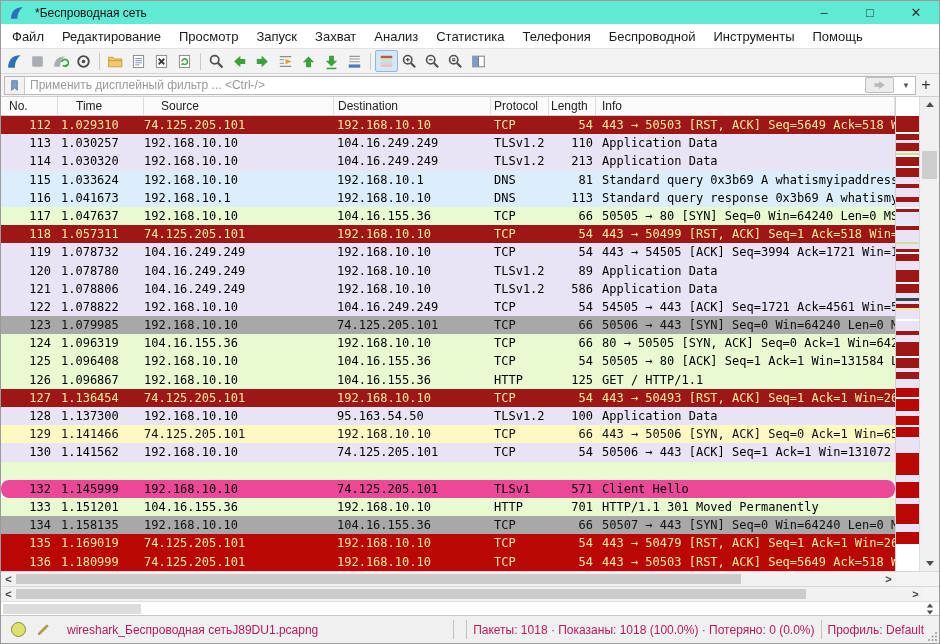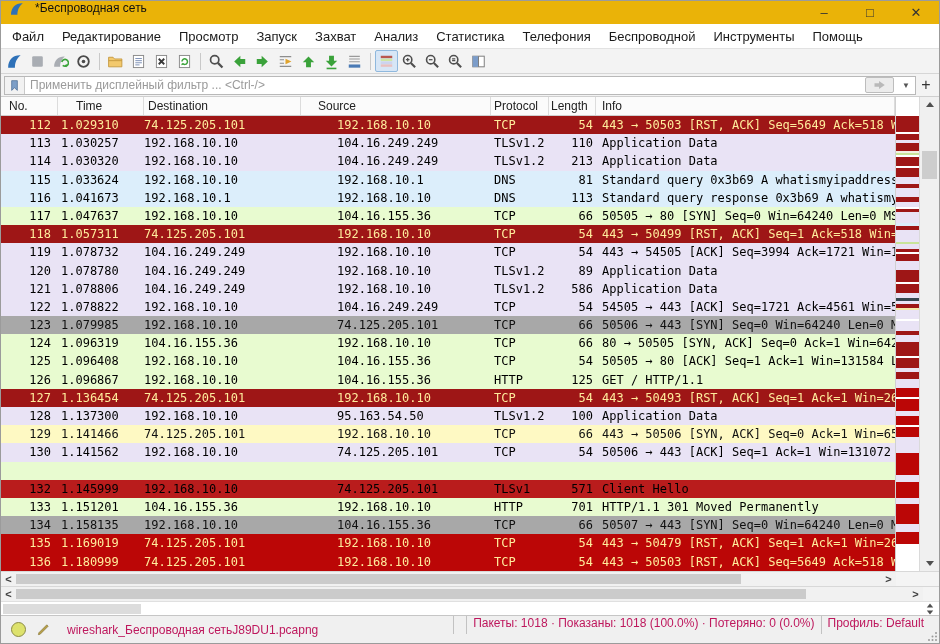--- a/index.html
+++ b/index.html
@@ -1,18 +1,18 @@
 <!DOCTYPE html>
 <html><head>
 <meta charset="utf-8">
 <style>
   html,body{margin:0;padding:0;background:#fff;font-family:"Liberation Sans",sans-serif;}
   .win{width:940px;height:644px;border:1px solid #9b9b9b;box-sizing:border-box;display:flex;flex-direction:column;background:#fff;overflow:hidden;}
   
-  .titlebar{height:23px;flex:0 0 auto;display:flex;align-items:flex-start;background:#eab308;}
+  .titlebar{height:23px;flex:0 0 auto;display:flex;align-items:center;background:#5eead4;}
   .title-icon{width:16px;height:16px;margin-left:8px;flex:0 0 auto;}
   .title-text{margin-left:10px;font-size:12px;color:#111;}
   .winbtns{margin-left:auto;display:flex;height:100%;}
   .winbtn{width:46px;display:flex;align-items:center;justify-content:center;font-size:13px;color:#333;}
   
   .menubar{height:24px;flex:0 0 auto;display:flex;align-items:center;background:#fff;font-size:13px;color:#1a1a1a;padding-left:2px;}
   .menuitem{padding:0 9px;}
   
   .toolbar{height:26px;flex:0 0 auto;background:#f3f3f3;border-top:1px solid #e2e2e2;border-bottom:1px solid #d6d6d6;box-sizing:border-box;display:flex;align-items:center;padding-left:2px;}
   .tbtn{width:23px;height:22px;display:flex;align-items:center;justify-content:center;box-sizing:border-box;}
@@ -74,21 +74,21 @@
   
   .thinstrip{height:14px;flex:0 0 auto;background:#fff;border-top:1px solid #e0e0e0;box-sizing:border-box;display:flex;align-items:center;}
   .thinbox{width:138px;height:10px;background:#dcdcdc;margin-left:2px;}
   .thincarets{margin-left:auto;width:18px;display:flex;flex-direction:column;align-items:center;gap:2px;}
   .thincarets .tri-up,.thincarets .tri-down{transform:scale(.8);}
   
   .statusbar{flex:1;background:#f0f0f0;border-top:1px solid #c6c6c6;box-sizing:border-box;display:flex;align-items:center;font-size:12px;color:#be185d;}
   .expert{width:13px;height:13px;border-radius:50%;background:#dde26d;border:1px solid #8b8b45;margin-left:10px;flex:0 0 auto;}
   .pencil{margin-left:10px;width:15px;height:15px;flex:0 0 auto;}
   .fname{margin-left:16px;}
-  .sb-right{margin-left:auto;display:flex;align-items:flex-start;height:100%;}
+  .sb-right{margin-left:auto;display:flex;align-items:center;height:100%;}
   .sbsep{width:1px;height:68%;background:#c2c2c2;margin:0 6px;}
   .grip{width:13px;height:100%;position:relative;margin-left:2px;}
   .grip svg{position:absolute;right:1px;bottom:1px;width:11px;height:11px;}
 </style>
 </head>
 <body>
 
 <div class="win">
 
   <div class="titlebar">
@@ -264,22 +264,22 @@
       <span class="fcaret">▼</span>
     </div>
     <div class="addbtn">+</div>
   </div>
 
   <div class="listwrap">
     <div class="lmain">
       <div class="thead" id="thead">
           <div class="hc c c0">No.</div>
           <div class="hc c c1">Time</div>
+          <div class="hc c c2">Source</div>
           <div class="hc c c3">Destination</div>
-          <div class="hc c c2">Source</div>
           <div class="hc c c4">Protocol</div>
           <div class="hc c c5">Length</div>
           <div class="hc c c6">Info</div>
         </div>
       <div class="tbody" id="tbody">
           <div class="prow" style="background: rgb(158, 22, 22); color: rgb(255, 236, 156);">
             <div class="c c0">112</div>
             <div class="c c1">1.029310</div>
             <div class="c c2">74.125.205.101</div>
             <div class="c c3">192.168.10.10</div>
@@ -451,21 +451,21 @@
           </div>
           <div class="prow" style="background: rgb(232, 251, 208); color: rgb(0, 0, 0); flex-direction: column;">
             <div class="c c0">131</div>
             <div class="c c1">1.144130</div>
             <div class="c c2">104.16.155.36</div>
             <div class="c c3">192.168.10.10</div>
             <div class="c c4">TCP</div>
             <div class="c c5">54</div>
             <div class="c c6">80 → 50505 [ACK] Seq=1 Ack=72 Win=65536 L</div>
           </div>
-          <div class="prow" style="background: #b91c1c; color: rgb(0, 0, 0);">
+          <div class="prow" style="background: #ec4899; color: rgb(0, 0, 0); border-radius: 8px;">
             <div class="c c0">132</div>
             <div class="c c1">1.145999</div>
             <div class="c c2">192.168.10.10</div>
             <div class="c c3">74.125.205.101</div>
             <div class="c c4">TLSv1</div>
             <div class="c c5">571</div>
             <div class="c c6">Client Hello</div>
           </div>
           <div class="prow" style="background: rgb(232, 251, 208); color: rgb(0, 0, 0);">
             <div class="c c0">133</div>

